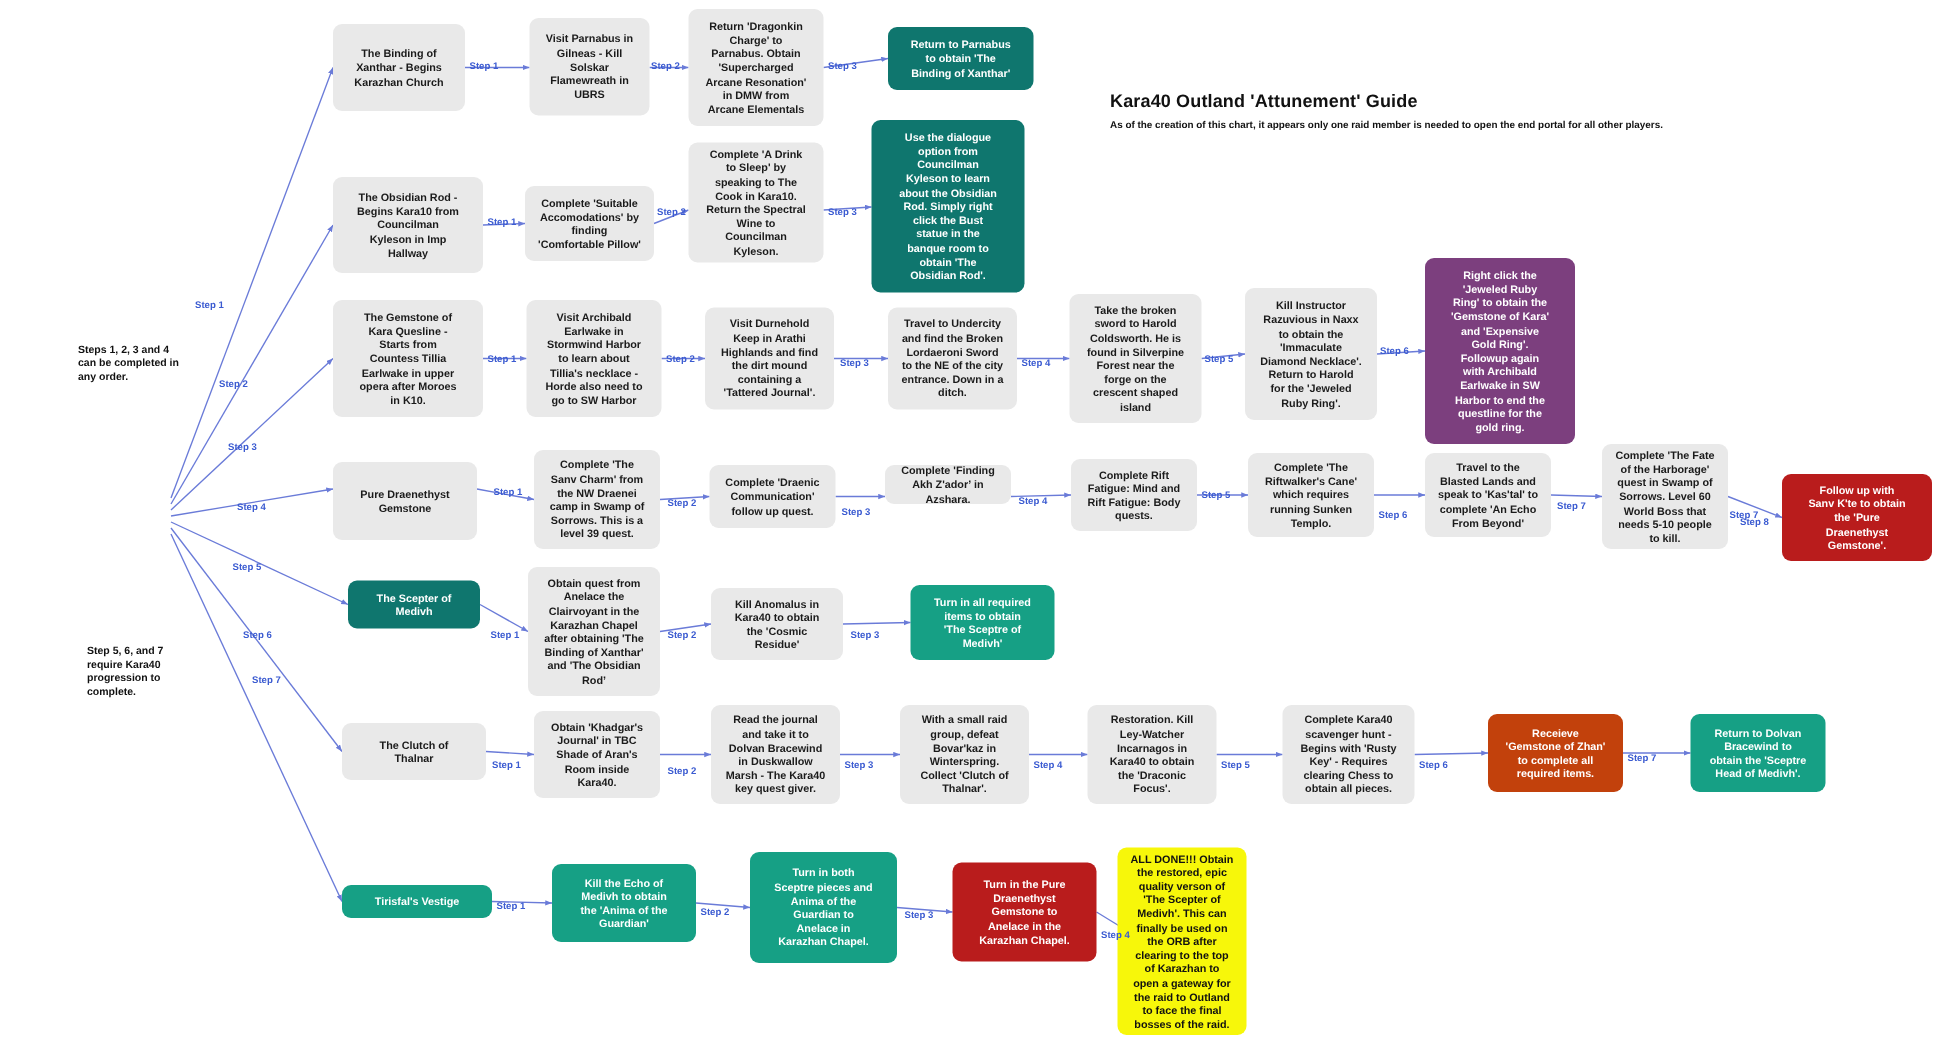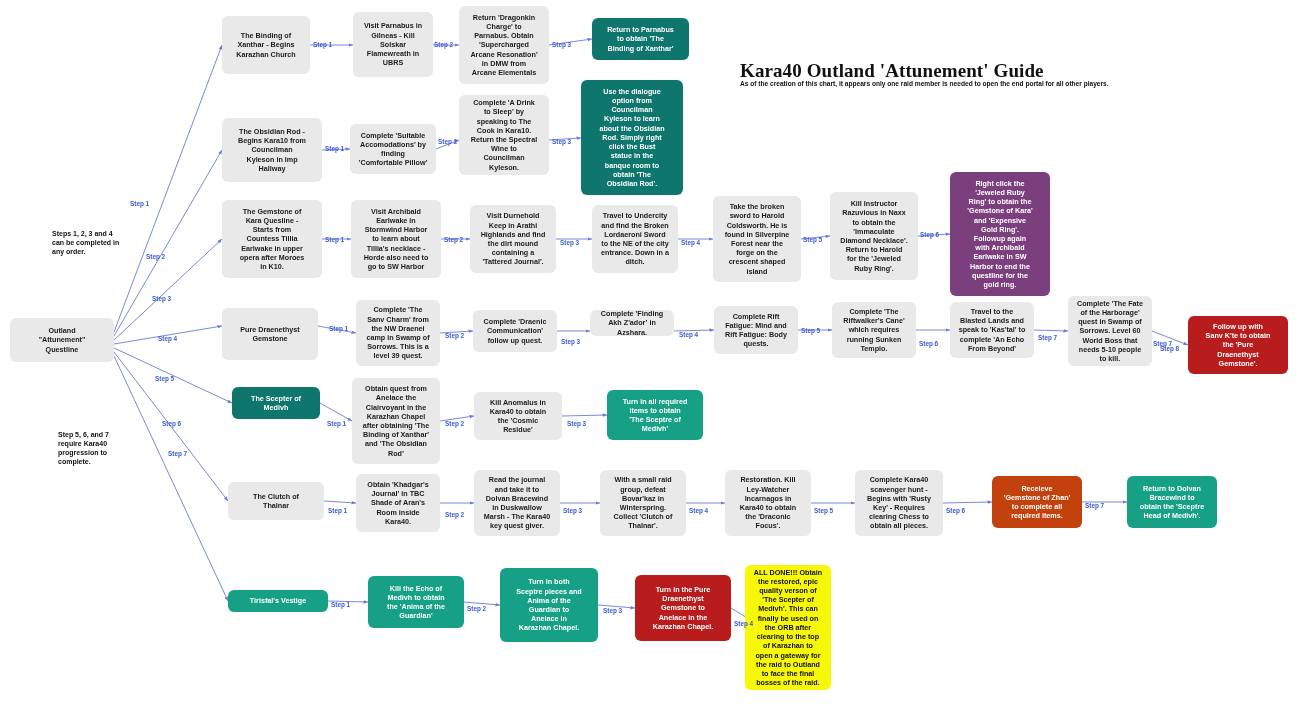--- a/index.html
+++ b/index.html
@@ -30,23 +30,22 @@
   .yellow{background:#f7f70a;color:#111111;}
   .steplabel{
     position:absolute;font-size:6.4px;color:#3b5bd1;font-weight:600;
     background:transparent;white-space:nowrap;
   }
   .note{
     position:absolute;font-size:7px;font-weight:700;color:#111;
     line-height:1.3;white-space:pre-wrap;text-align:left;
   }
   .title{
-    position:absolute;font-size:19px;font-weight:700;color:#111;
+    position:absolute;font-size:12px;font-weight:700;color:#111;
     letter-spacing:.1px;
-    font-family:Liberation Serif, serif;
   }
   .sub{
     position:absolute;font-size:6.6px;font-weight:700;color:#111;line-height:1.35;
     white-space:pre-wrap;
   }
   .sub2{
     position:absolute;font-size:7.4px;font-weight:700;color:#111;line-height:1.35;
     white-space:pre-wrap;
   }
 </style>
@@ -100,23 +99,20 @@
       <line x1="1082" y1="502" x2="1127" y2="502" stroke="#6a7bd8" stroke-width="0.9" marker-end="url(#arr)"></line>
       <line x1="328" y1="601" x2="368" y2="602" stroke="#6a7bd8" stroke-width="0.9" marker-end="url(#arr)"></line>
       <line x1="464" y1="602" x2="500" y2="605" stroke="#6a7bd8" stroke-width="0.9" marker-end="url(#arr)"></line>
       <line x1="598" y1="605" x2="635" y2="608" stroke="#6a7bd8" stroke-width="0.9" marker-end="url(#arr)"></line>
       <line x1="731" y1="608" x2="762" y2="627" stroke="#6a7bd8" stroke-width="0.9" marker-end="url(#arr)"></line>
     </svg>
 
   <div class="title" style="left:740px;top:60px;">Kara40 Outland 'Attunement' Guide</div>
   <div class="sub" style="left:740px;top:80px;width:430px;">As of the creation of this chart, it appears only one raid member is needed to open the end portal for all other players.</div>
 
-  <div class="node grey" id="root-node" style="left: 10px; top: 318px; width: 104px; height: 44px;">Outland
-"Attunement"
-Questline</div>
 
   <div id="nodes-host">
       <div class="node grey" style="left: 222px; top: 16px; width: 88px; height: 58px;">The Binding of
 Xanthar - Begins
 Karazhan Church</div>
       <div class="node grey" style="left: 353px; top: 12px; width: 80px; height: 65px;">Visit Parnabus in
 Gilneas - Kill
 Solskar
 Flamewreath in
 UBRS</div>

